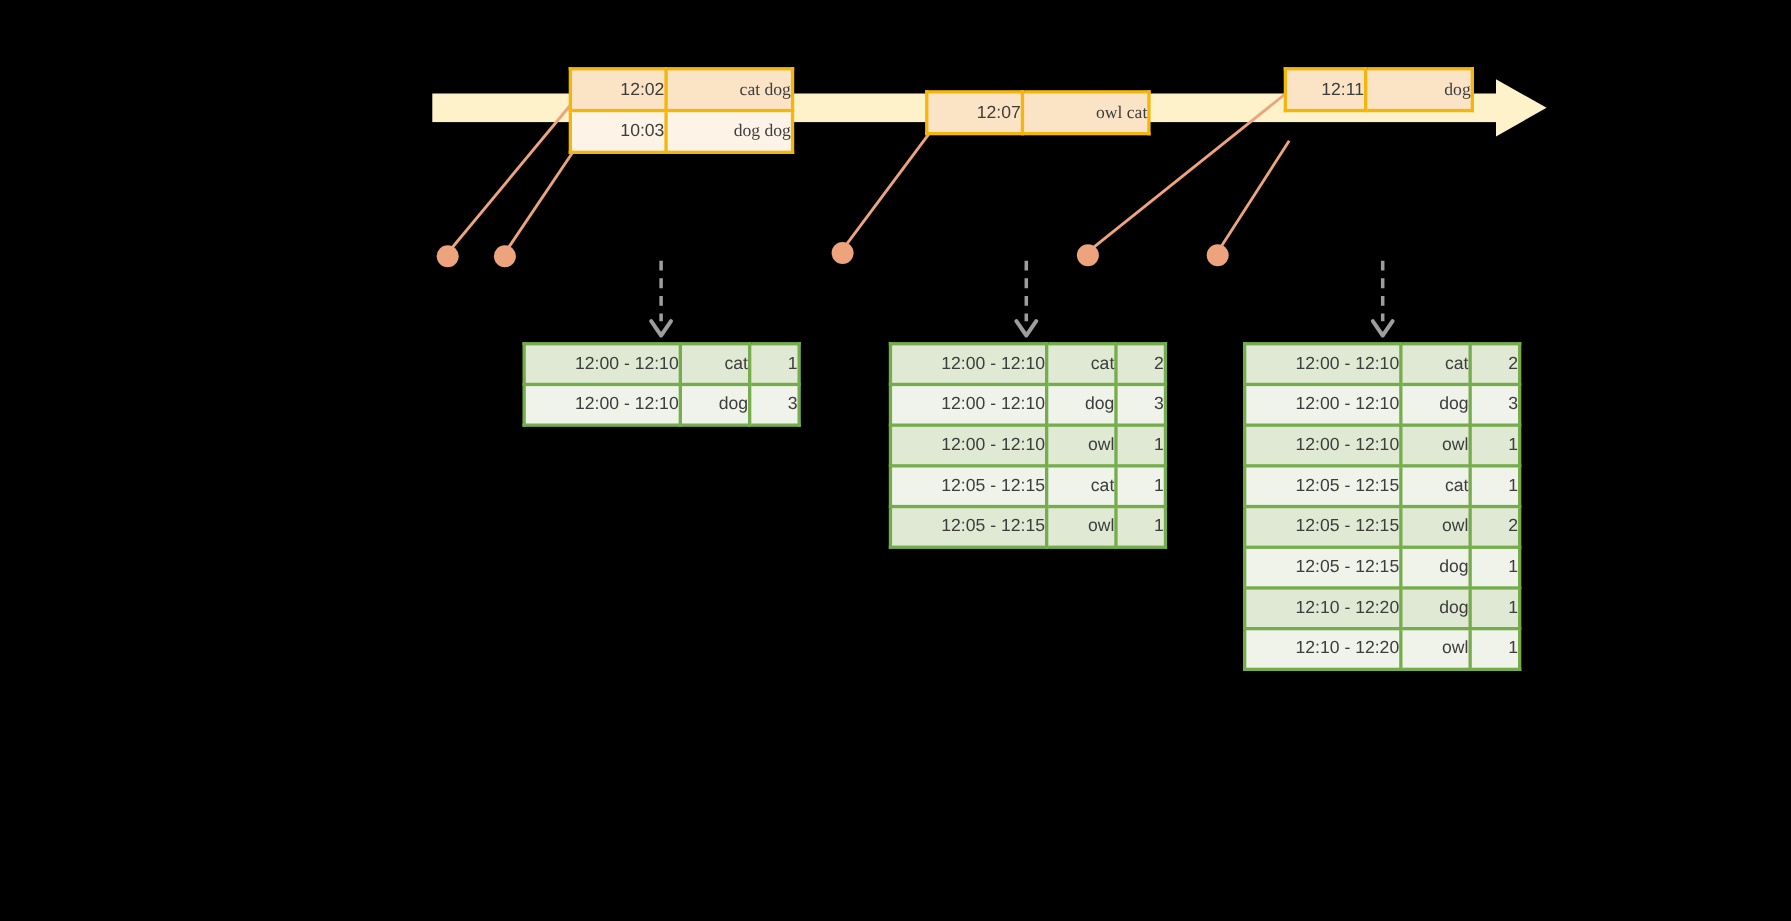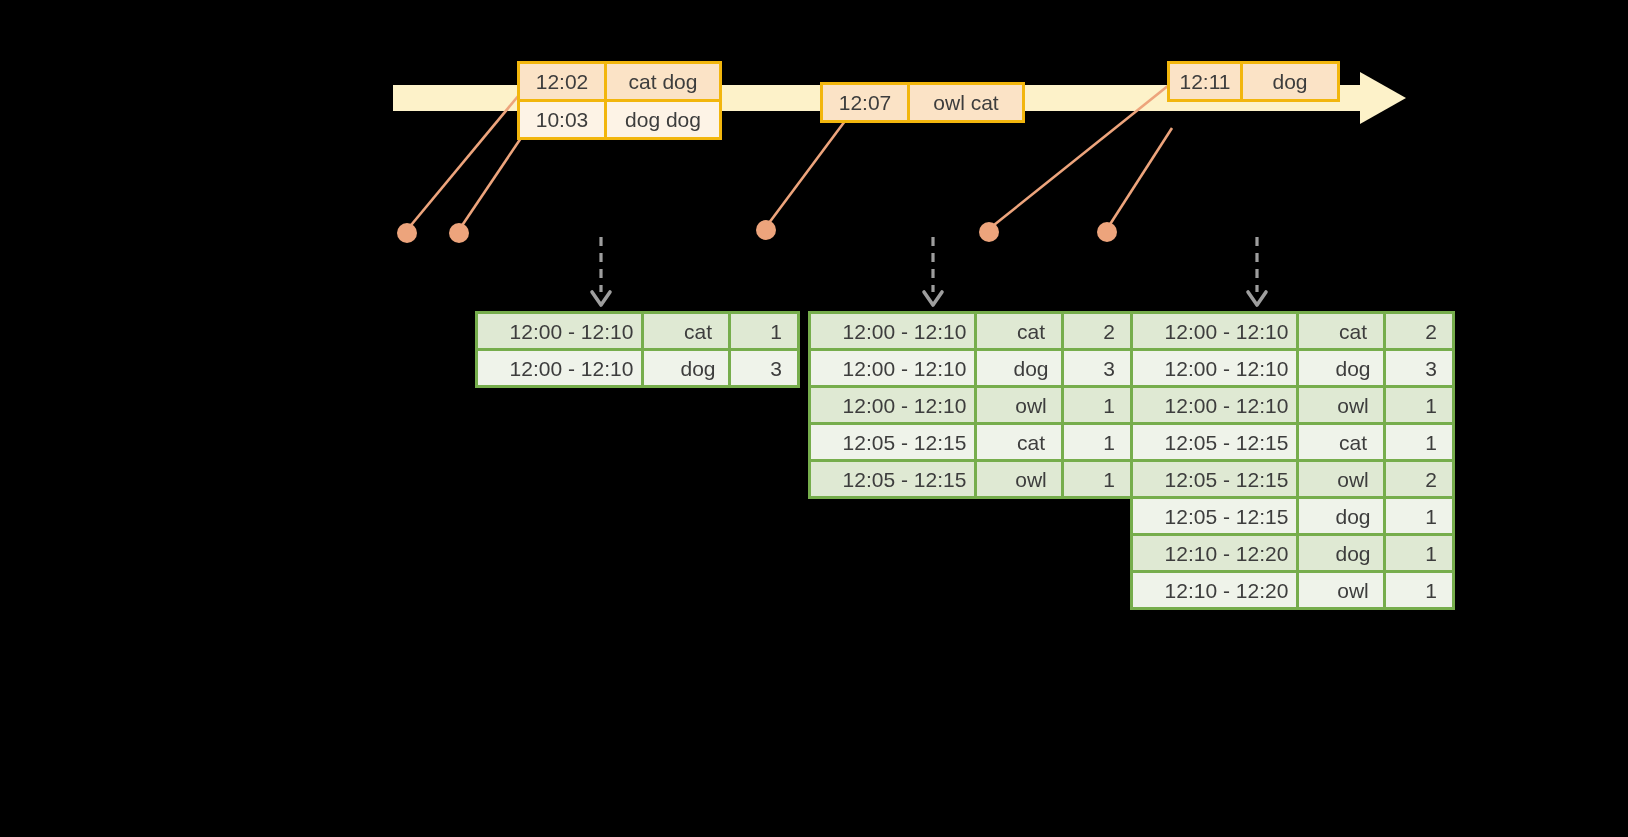--- a/index.html
+++ b/index.html
@@ -23,37 +23,37 @@
   }
   svg.overlay{position:absolute;left:0;top:0;z-index:1;}
   .band{fill:var(--timeline-band);}
   .connector{stroke:var(--connector);stroke-width:2.6px;}
   .dot{fill:var(--connector);}
   .trigger-line{stroke:var(--trigger-arrow);stroke-width:3.2px;stroke-dasharray:9 7;}
   .trigger-head{stroke:var(--trigger-arrow);stroke-width:3.6px;fill:none;stroke-linecap:round;stroke-linejoin:round;}
 
   table.diagram-table{position:absolute;border-collapse:collapse;z-index:2;}
   table.diagram-table td{
-    padding:0;text-align:center;vertical-align:middle;
-    font-size:21px;color:var(--text);line-height:1;
+    padding:0;text-align:right;vertical-align:middle;
+    font-size:16px;color:var(--text);line-height:1;
   }
   
   table.event-table td{border:3px solid var(--event-border);height:35px;}
   table.event-table tr.row-dark  td{background:var(--event-row-dark);}
   table.event-table tr.row-light td{background:var(--event-row-light);}
   table.event-table td.ev-time{width:84px;}
-  table.event-table td.ev-words{width:112px;}
+  table.event-table td.ev-words{width:112px;font-family:Liberation Serif, serif;}
   table.event-table.narrow td.ev-time{width:70px;}
   table.event-table.narrow td.ev-words{width:94px;}
   #event-table-1{left:517px;top:61px;}
-  #event-table-2{left:820px;top:82px;}
+  #event-table-2{left:841px;top:82px;}
   #event-table-3{left:1167px;top:61px;}
 
   
-  table.result-table td{border:3px solid var(--result-border);height:34px;padding-left:24px;}
+  table.result-table td{border:3px solid var(--result-border);height:34px;}
   table.result-table tr.row-dark  td{background:var(--result-row-dark);}
   table.result-table tr.row-light td{background:var(--result-row-light);}
   table.result-table td.rs-window{width:139px;}
   table.result-table td.rs-word{width:60px;margin-left:38px;}
   table.result-table td.rs-count{width:42px;}
   #result-table-1{left:475px;top:311px;}
   #result-table-2{left:808px;top:311px;}
   #result-table-3{left:1130px;top:311px;}
 </style>
 </head>

